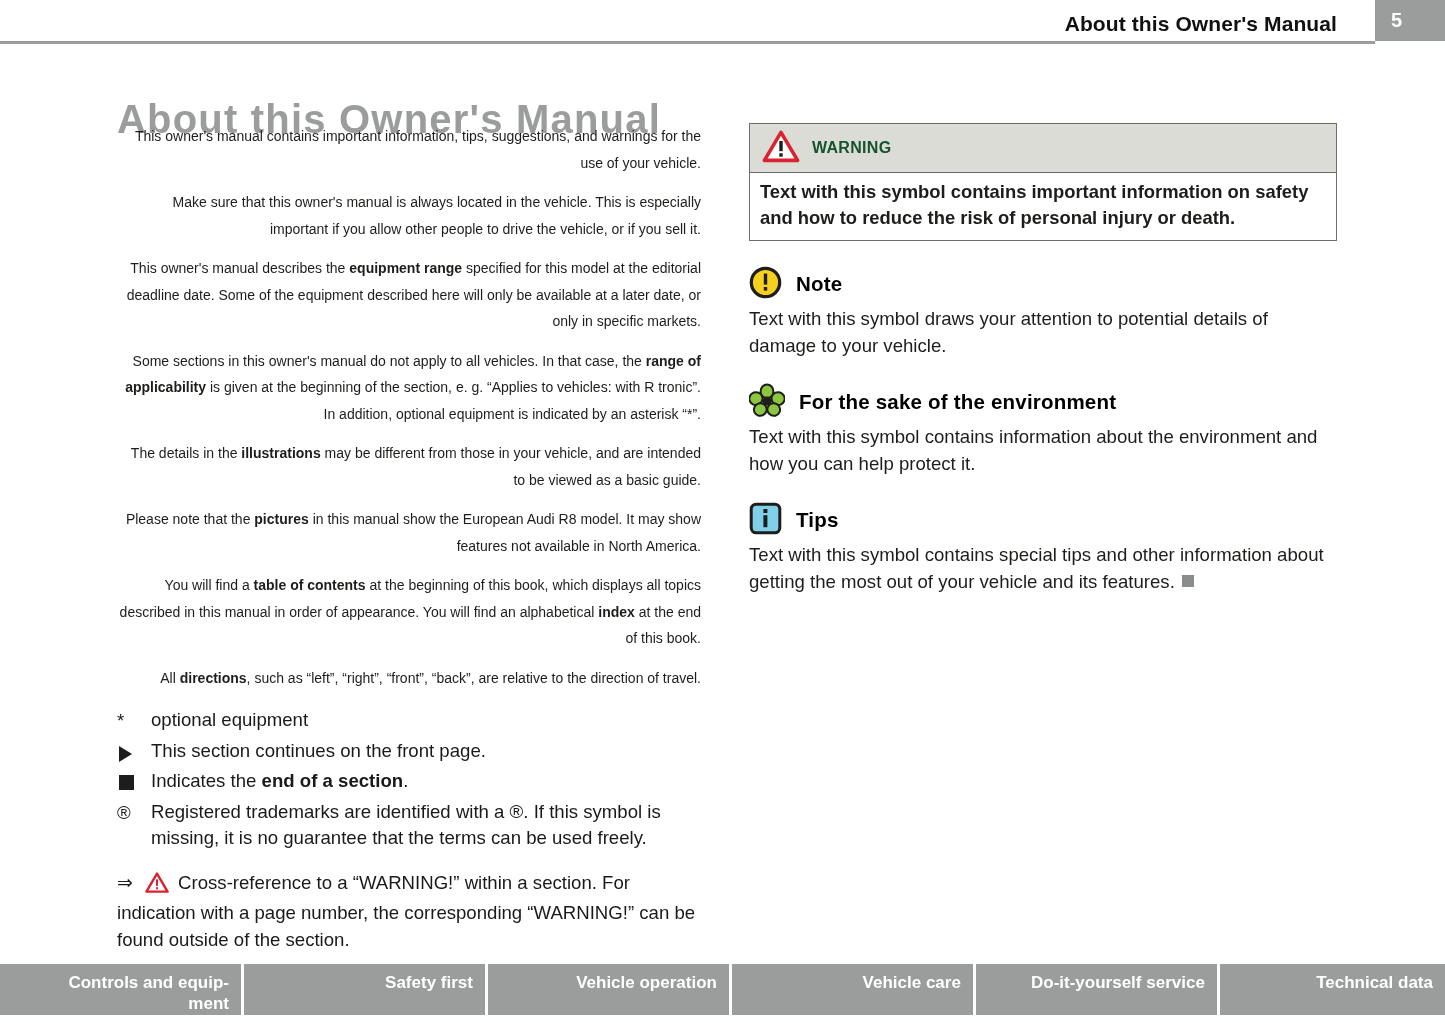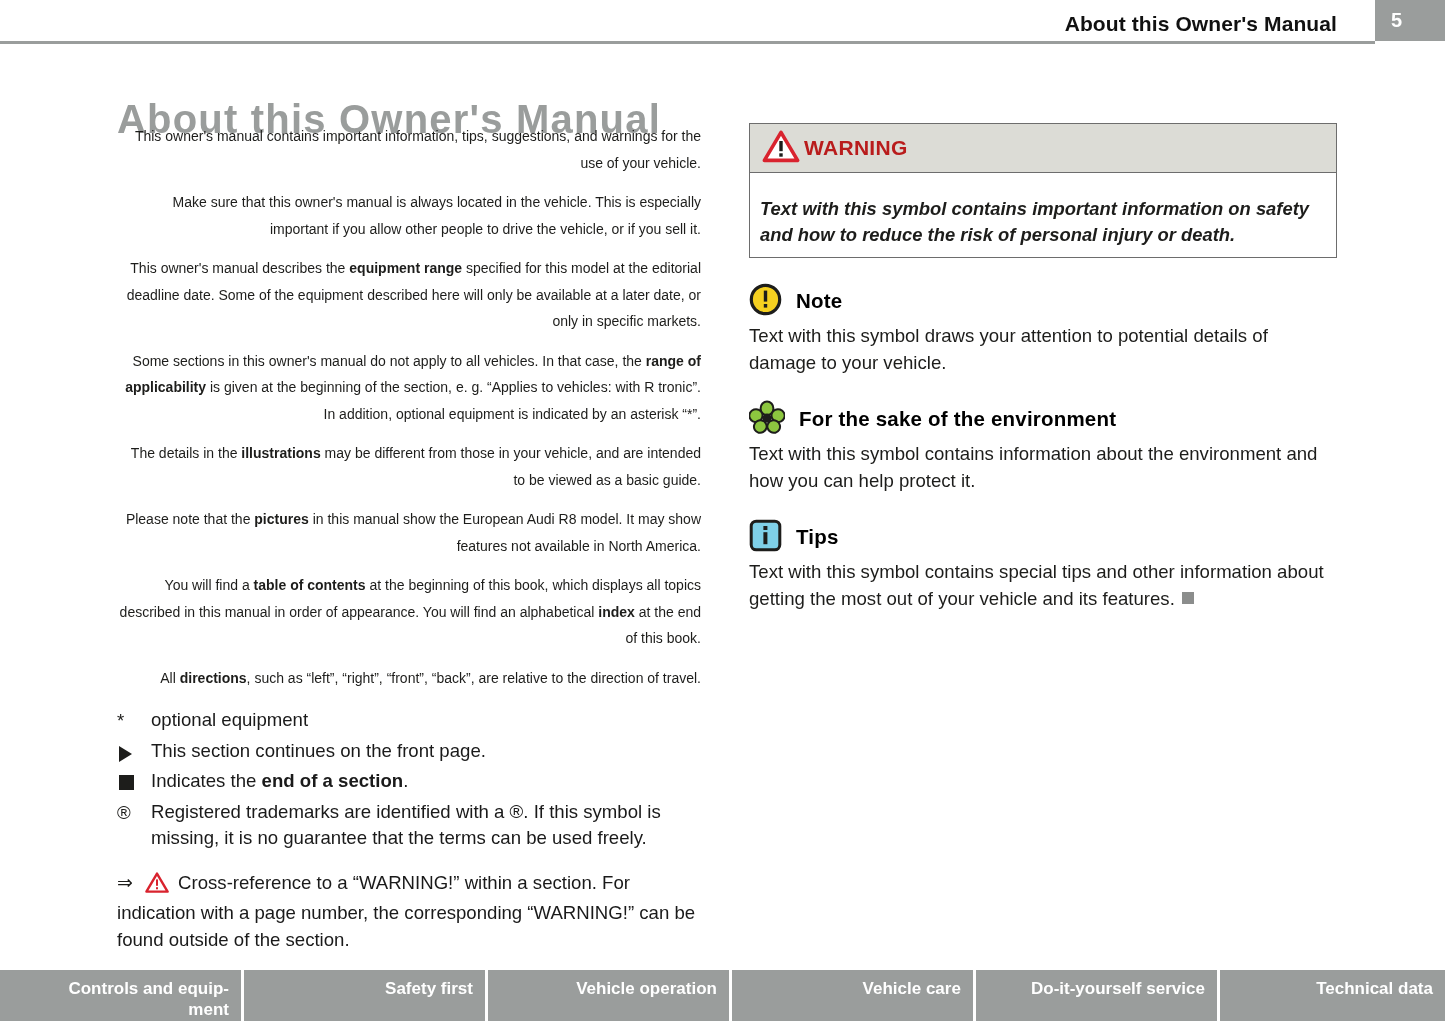--- a/index.html
+++ b/index.html
@@ -161,33 +161,32 @@
   }
   .warning-head {
     background: #dcdcd6;
     border-bottom: 1.5px solid #6d6d6d;
     height: 48px;
     display: flex;
     align-items: center;
     padding-left: 12px;
   }
   .warning-head-label {
-    font-size: 21px;
-    font-weight: bold;
-    color: #b91c1c;
-    margin-left: 4px;
+    font-size: 16px;
+    font-weight: bold;
+    color: #14532d;
+    margin-left: 12px;
     letter-spacing: 0.3px;
   }
   .warning-body {
-    padding: 23px 10px 9px 10px;
+    padding: 6px 10px 9px 10px;
     font-size: 18.4px;
     line-height: 26px;
     font-weight: bold;
     color: #1d1d1b;
-    font-style: italic;
   }
 
   
   .callout {
     margin-top: 26px;
   }
   .callout-head {
     display: flex;
     align-items: center;
     height: 34px;
@@ -210,21 +209,21 @@
     width: 12px; height: 12px;
     background: #8b8d8c;
     margin-left: 7px;
     vertical-align: 1px;
   }
 
   
   .footer {
     position: absolute;
     left: 0;
-    bottom: 2px;
+    bottom: 8px;
     width: 1445px;
     height: 51px;
     display: flex;
     background: #ffffff;
   }
   .tab {
     background: #9a9d9c;
     color: #ffffff;
     font-size: 17px;
     font-weight: bold;

